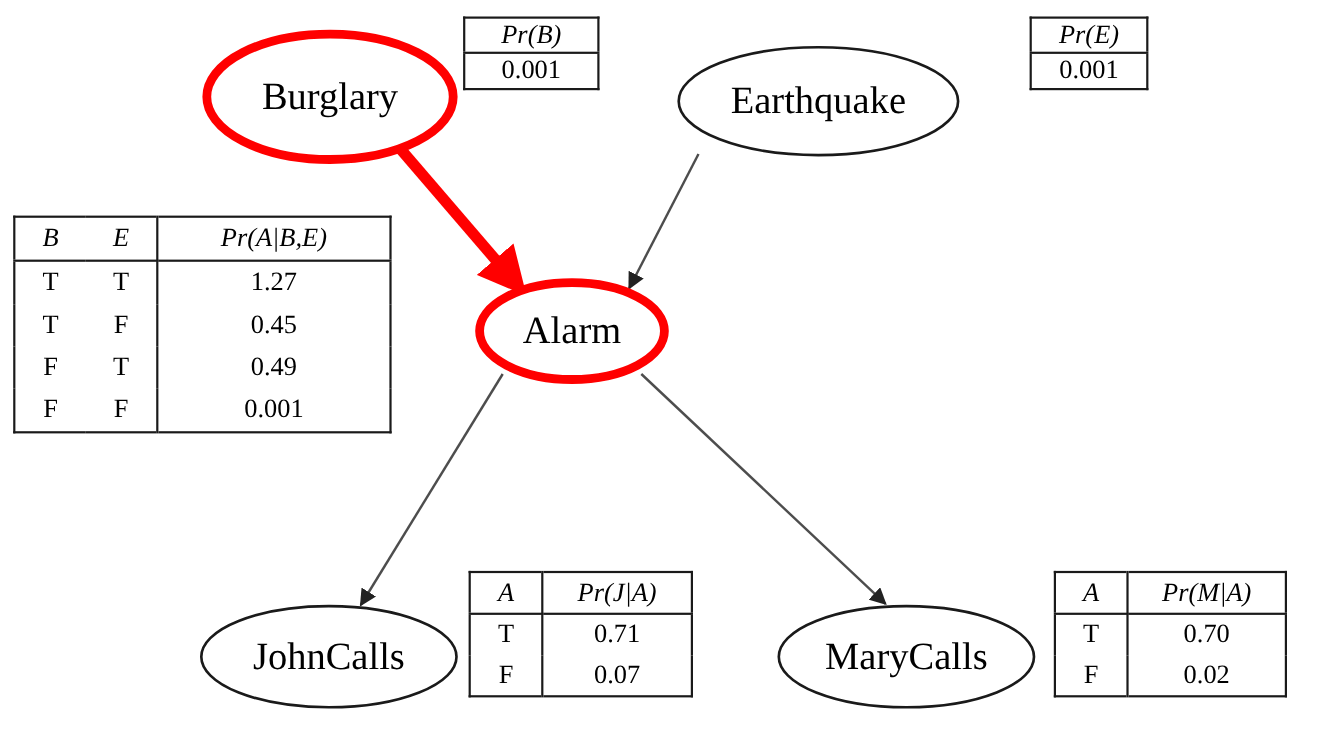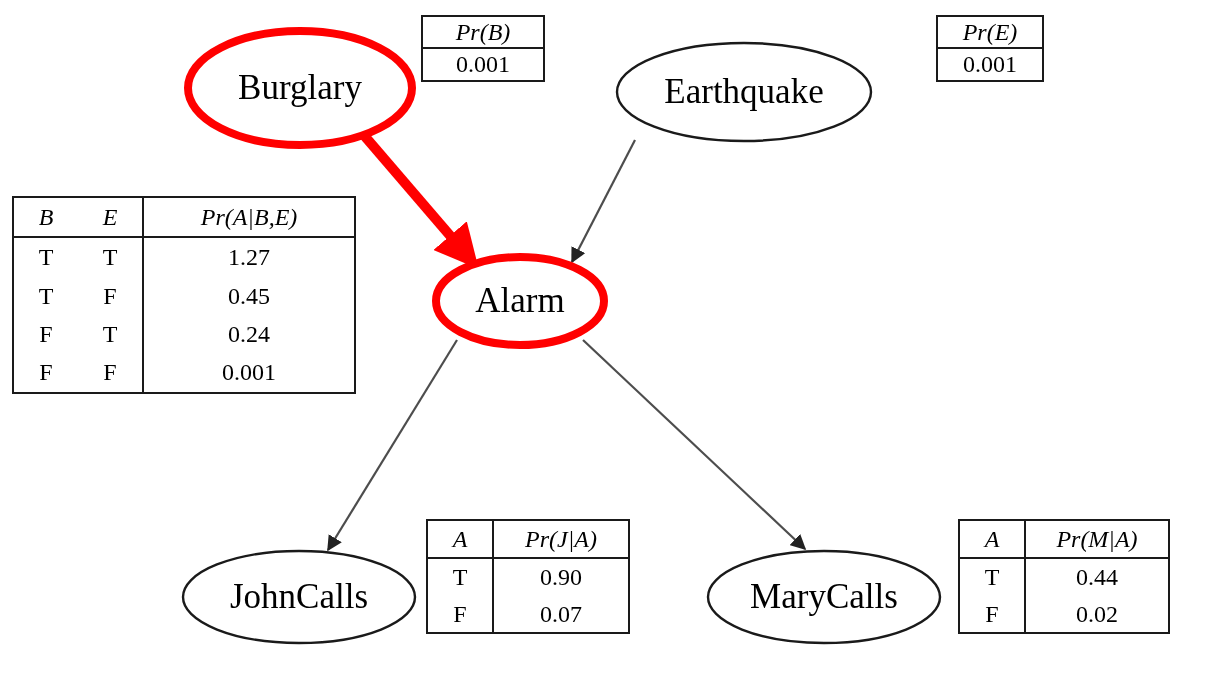--- a/index.html
+++ b/index.html
@@ -168,56 +168,56 @@
       <td class="prob-cell">1.27</td>
     </tr>
     <tr>
       <td class="cond-cell">T</td>
       <td class="cond-cell vsep">F</td>
       <td class="prob-cell">0.45</td>
     </tr>
     <tr>
       <td class="cond-cell">F</td>
       <td class="cond-cell vsep">T</td>
-      <td class="prob-cell">0.24</td>
+      <td class="prob-cell">0.49</td>
     </tr>
     <tr>
       <td class="cond-cell">F</td>
       <td class="cond-cell vsep">F</td>
       <td class="prob-cell">0.001</td>
     </tr>
   </tbody>
     </table>
 
   <table class="cpt" id="table-john">
     <tbody>
         <tr class="hdr">
       <td class="w-narrow vsep">A</td>
       <td>Pr(J|A)</td>
     </tr>
     <tr>
       <td class="cond-cell vsep">T</td>
-      <td class="prob-cell">0.90</td>
+      <td class="prob-cell">0.71</td>
     </tr>
     <tr>
       <td class="cond-cell vsep">F</td>
       <td class="prob-cell">0.07</td>
     </tr>
   </tbody>
     </table>
 
   <table class="cpt" id="table-mary">
     <tbody>
         <tr class="hdr">
       <td class="w-narrow vsep">A</td>
       <td>Pr(M|A)</td>
     </tr>
     <tr>
       <td class="cond-cell vsep">T</td>
-      <td class="prob-cell">0.44</td>
+      <td class="prob-cell">0.70</td>
     </tr>
     <tr>
       <td class="cond-cell vsep">F</td>
       <td class="prob-cell">0.02</td>
     </tr>
   </tbody>
     </table>
 
 </div>
 

